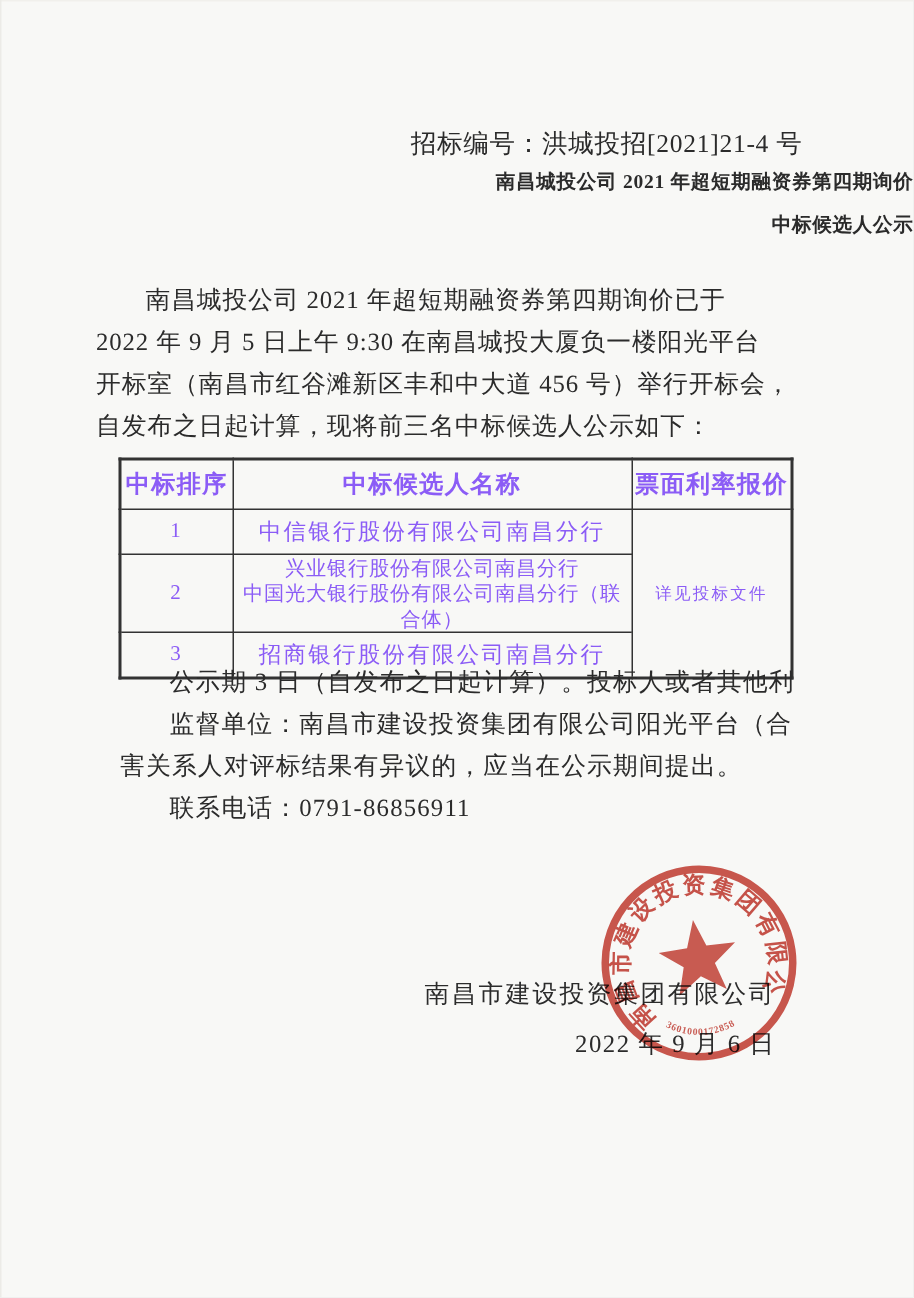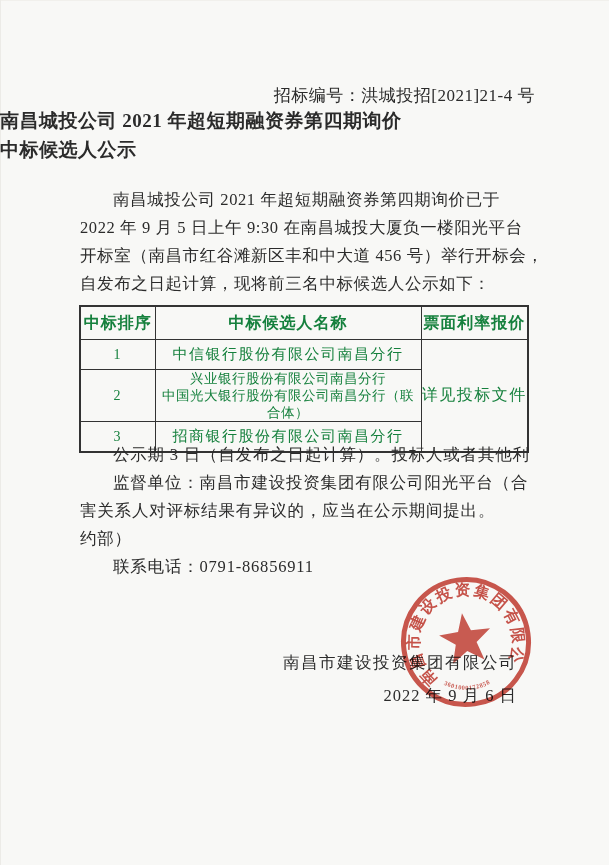--- a/index.html
+++ b/index.html
@@ -13,48 +13,48 @@
     box-shadow:inset 1px 0 0 #ecebe7, inset 0 1px 0 #f1f0ec;
   }
 
   .tender {
     position:absolute; top:84px; left:0; right:74px;
     text-align:right; font-size:17px; letter-spacing:.5px;margin-left:32px;
   }
 
   .title {
     position:absolute; top:106px; left:0; width:609px;
-    text-align:left; font-weight:bold;
-    font-size:19px; line-height:29px; letter-spacing:.5px;
+    text-align:right; font-weight:bold;
+    font-size:13px; line-height:29px; letter-spacing:.5px;
   }
 
   .intro {
-    position:absolute; top:186px; left:80px; width:462px;
+    position:absolute; top:186px; left:64px; width:462px;
     font-size:16.5px; line-height:28px; letter-spacing:.6px;
     white-space:nowrap;
   }
   .line.indent { text-indent:33px; }
 
   .doc-table {
     position:absolute; top:305px; left:79px; width:448px;
     border-collapse:collapse; table-layout:fixed;
-    font-size:15px; text-align:center; color:#15803d;
+    font-size:15px; text-align:center; color:#8b5cf6;
     border:2px solid #333;
   }
   .doc-table th, .doc-table td { border:1.5px solid #333; padding:0; }
   .doc-table th {
     font-size:16px; font-weight:bold; letter-spacing:1px; height:32px;
   }
   .doc-table td { letter-spacing:1.5px; }
   .row-1 td { height:29px; }
   .row-2 td { height:38px; }
   .row-3 td { height:29px; }
   .joint-line { font-size:13.5px; line-height:17px; letter-spacing:.5px; }
   .rank { font-size:14px; letter-spacing:0; }
-  .rate-cell { font-size:16px; letter-spacing:2px; }
+  .rate-cell { font-size:11px; letter-spacing:2px; }
 
   .notice {
     position:absolute; top:441px; left:80px; width:462px;
     font-size:16.5px; line-height:28px; letter-spacing:.8px;
     white-space:nowrap;
   }
 
   .sig-company {
     position:absolute; top:652px; right:92px;
     font-size:16.5px; letter-spacing:1.5px;
@@ -119,21 +119,20 @@
       <td class="rank">3</td>
       <td>招商银行股份有限公司南昌分行</td>
     </tr>
   </tbody>
     </table>
 
   <div class="notice">
     <div class="line indent">公示期 3 日（自发布之日起计算）。投标人或者其他利</div>
     <div class="line indent">监督单位：南昌市建设投资集团有限公司阳光平台（合</div>
     <div class="line">害关系人对评标结果有异议的，应当在公示期间提出。</div>
-    <div class="line">约部）</div>
     <div class="line indent">联系电话：0791-86856911</div>
   </div>
 
   <div class="sig-company">南昌市建设投资集团有限公司</div>
   <div class="sig-date">2022 年 9 月 6 日</div>
 
   <svg class="seal" viewBox="0 0 136 136" aria-hidden="true">
     <defs>
       <path id="sealArc" d="M 34.8,101.2 A 47,47 0 1 1 101.2,101.2" fill="none"></path>
       <path id="sealSerial" d="M 40,107 A 48,48 0 0 0 96,107" fill="none"></path>

